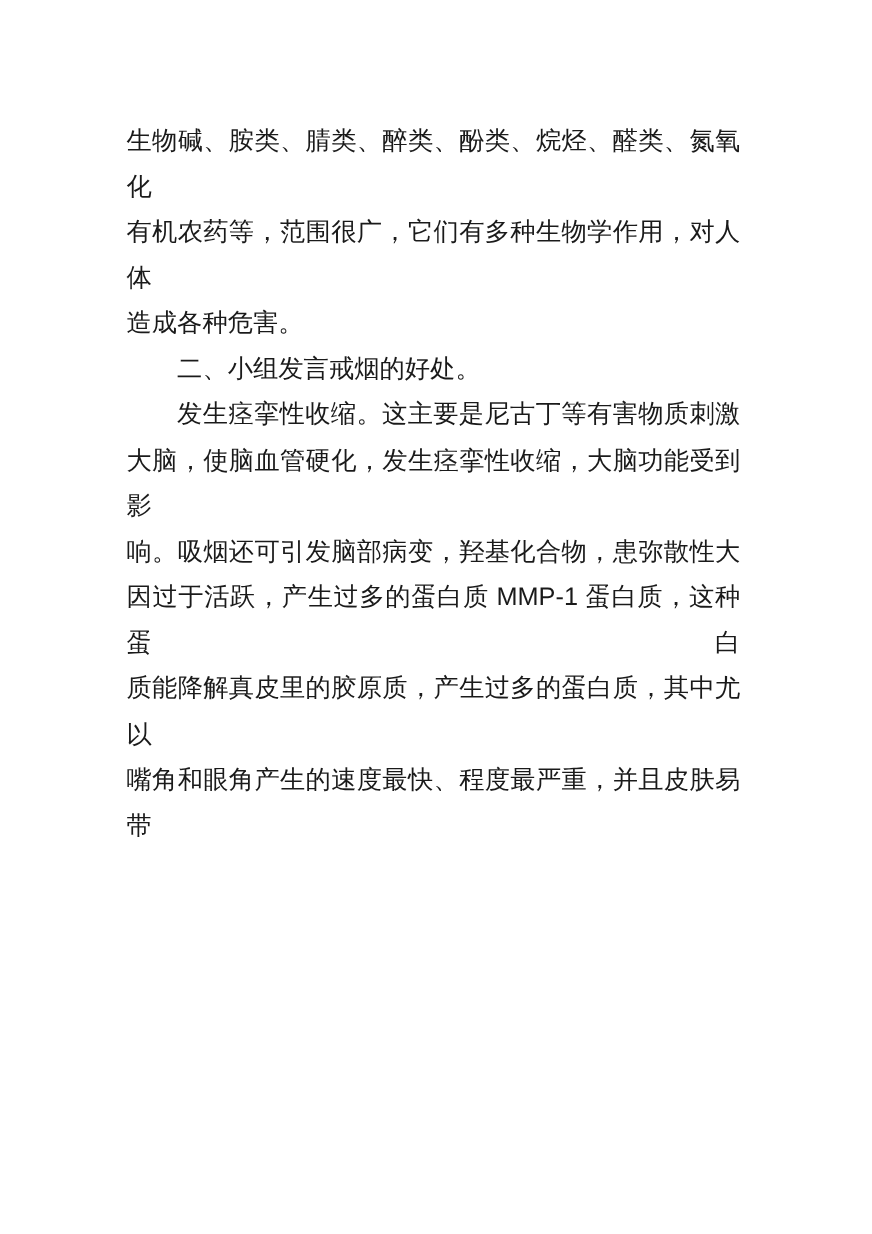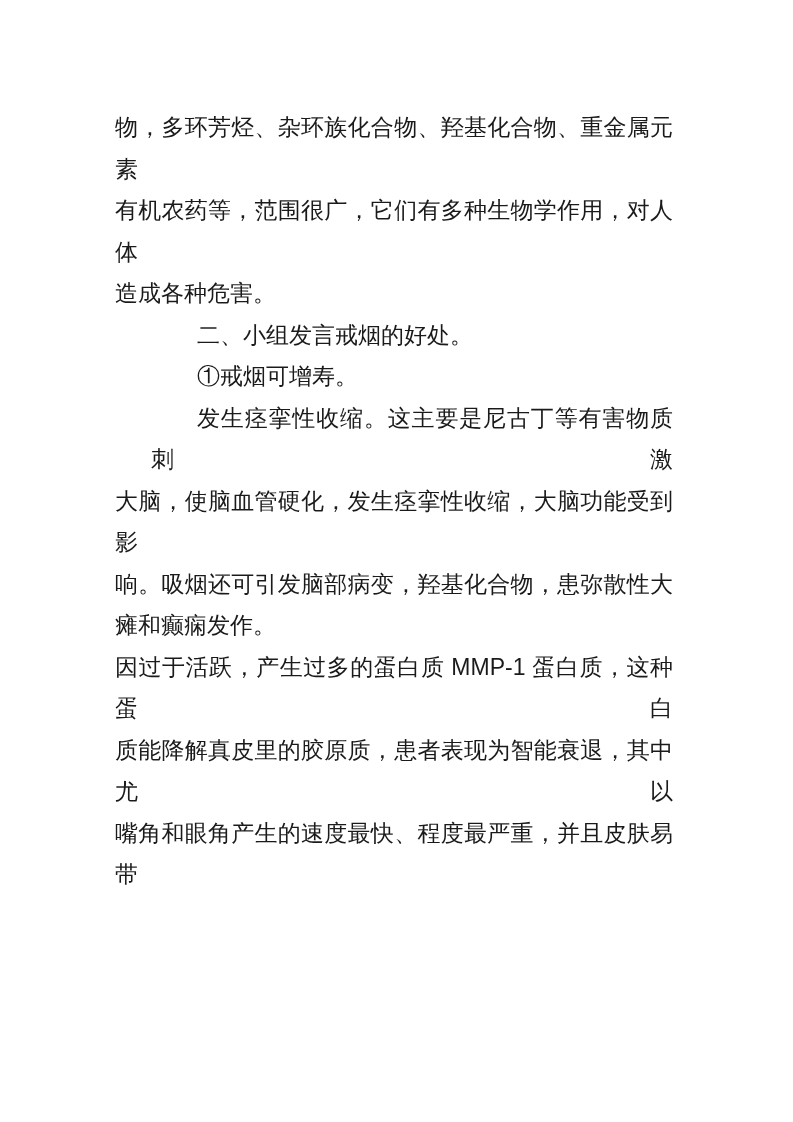--- a/index.html
+++ b/index.html
@@ -28,34 +28,31 @@
   .line {
     text-align: justify;
     text-align-last: left;
     white-space: pre-wrap;
   }
   .line.just {
     text-align-last: justify;
   }
   .line.indent {
     text-indent: 46px;
-    margin-left: 36px;
   }
 </style>
 </head>
 <body>
 
 <div class="page">
   <div class="text-block" style="color: rgb(26, 26, 26);">
-      <div class="line just">物，多环芳烃、杂环族化合物、羟基化合物、重金属元素</div>
+      <div class="line just">生物碱、胺类、腈类、醉类、酚类、烷烃、醛类、氮氧化</div>
       <div class="line just">有机农药等，范围很广，它们有多种生物学作用，对人体</div>
       <div class="line">造成各种危害。</div>
       <div class="line indent">二、小组发言戒烟的好处。</div>
-      <div class="line indent">①戒烟可增寿。</div>
       <div class="line indent just">发生痉挛性收缩。这主要是尼古丁等有害物质刺激</div>
       <div class="line just">大脑，使脑血管硬化，发生痉挛性收缩，大脑功能受到影</div>
       <div class="line just">响。吸烟还可引发脑部病变，羟基化合物，患弥散性大</div>
-      <div class="line">瘫和癫痫发作。</div>
       <div class="line just">因过于活跃，产生过多的蛋白质 MMP-1 蛋白质，这种蛋白</div>
-      <div class="line just">质能降解真皮里的胶原质，患者表现为智能衰退，其中尤以</div>
+      <div class="line just">质能降解真皮里的胶原质，产生过多的蛋白质，其中尤以</div>
       <div class="line just">嘴角和眼角产生的速度最快、程度最严重，并且皮肤易带</div>
     </div>
 </div>
 
 </body></html>

